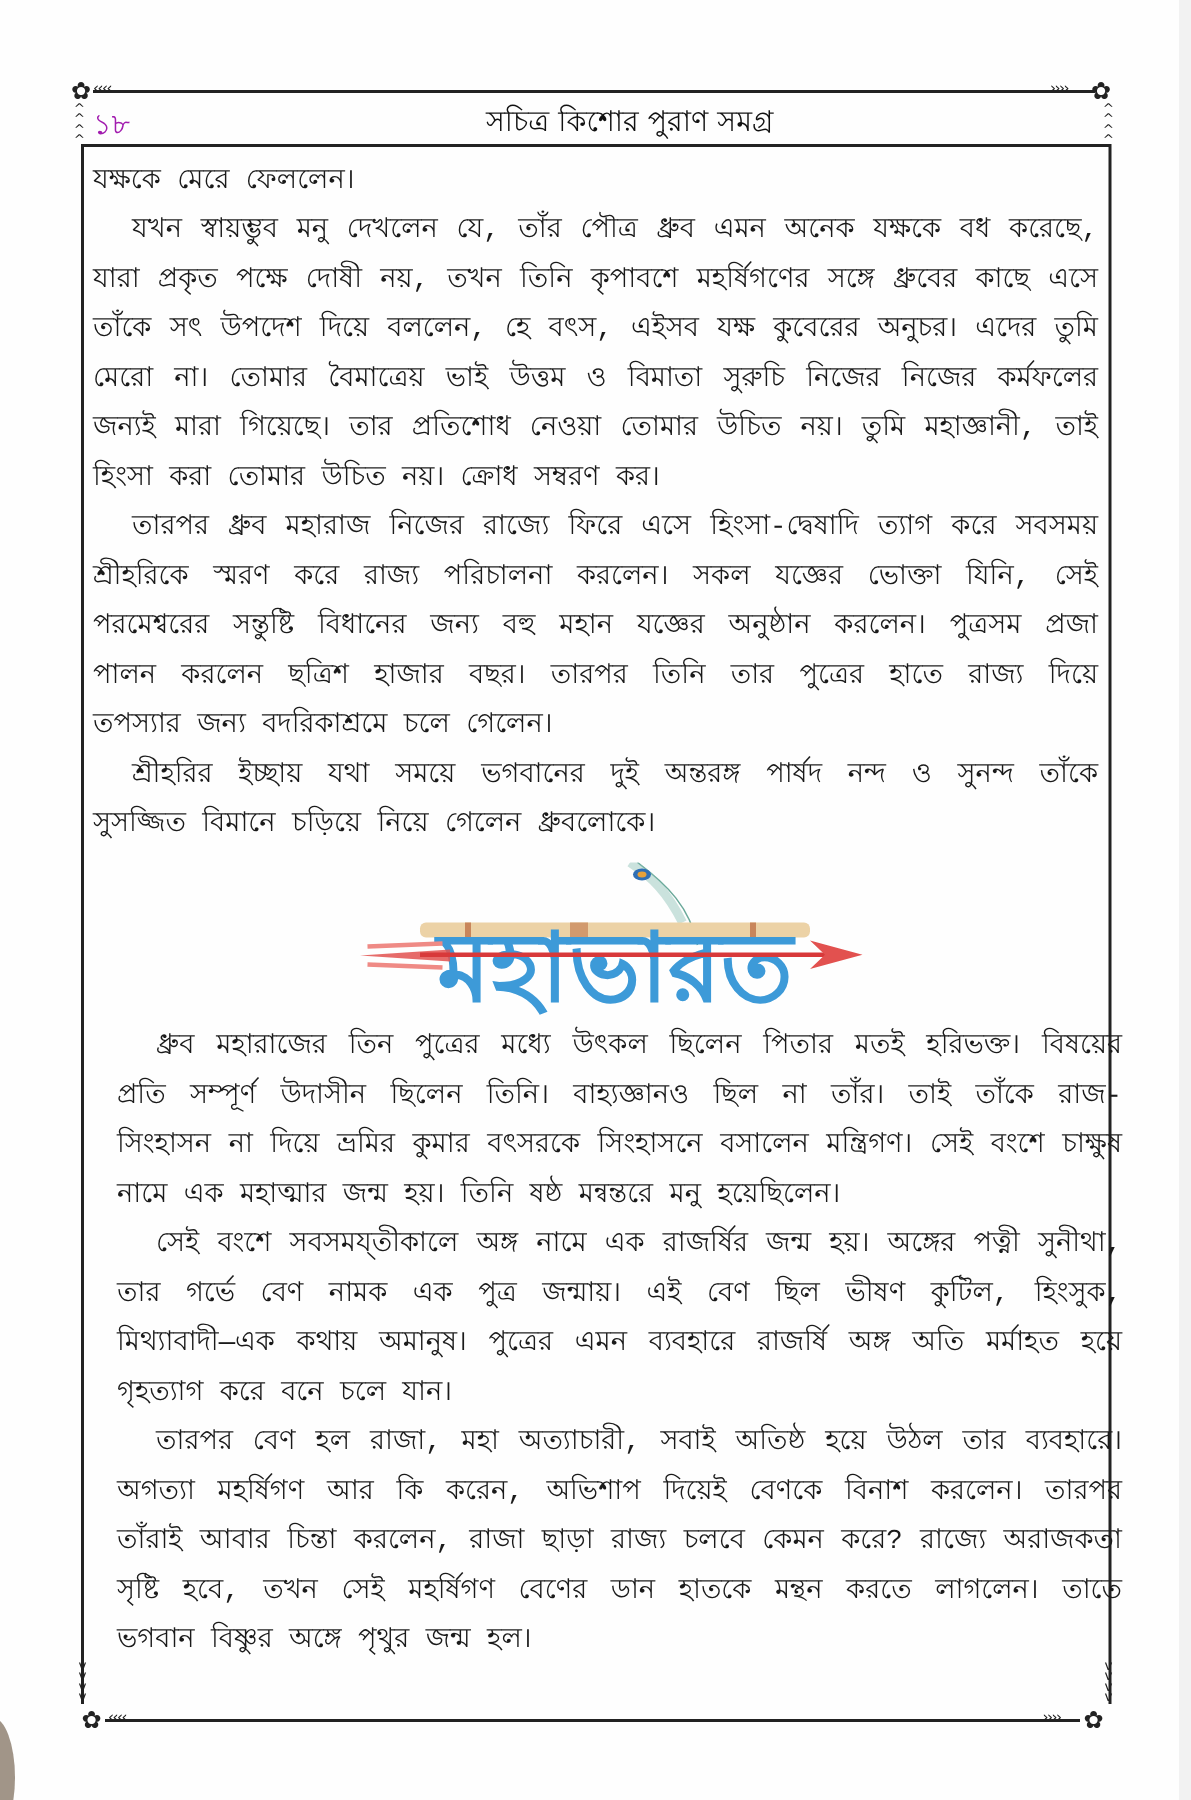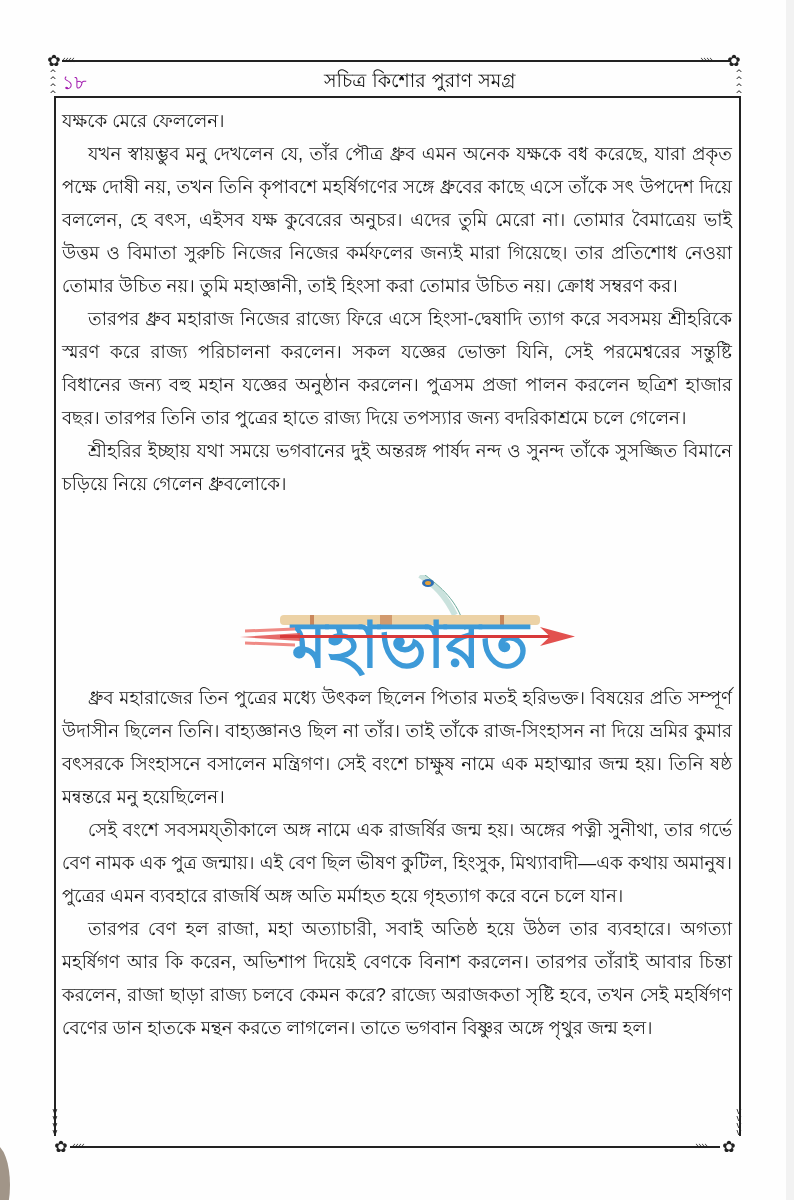--- a/index.html
+++ b/index.html
@@ -99,26 +99,26 @@
     left: 62px; top: 105px;
     width: 670px;
   }
   .para {
     font-size: 18.2px;
     line-height: 33px;
     margin: 0;
     text-align: justify;
     text-align-last: left;
     color: #1a1a1a;
-    font-family: Liberation Sans, sans-serif;
+    font-family: Liberation Mono, monospace;
   }
   .para.indent { text-indent: 26px; }
   .section-two {
     position: absolute;
-    left: 62px; top: 682px;
+    left: 78px; top: 682px;
     width: 670px;
   }
   
   .watermark {
     position: absolute;
     left: 240px; top: 575px;
     width: 340px; height: 110px;
   }
   .section-heading {
     position: absolute;

